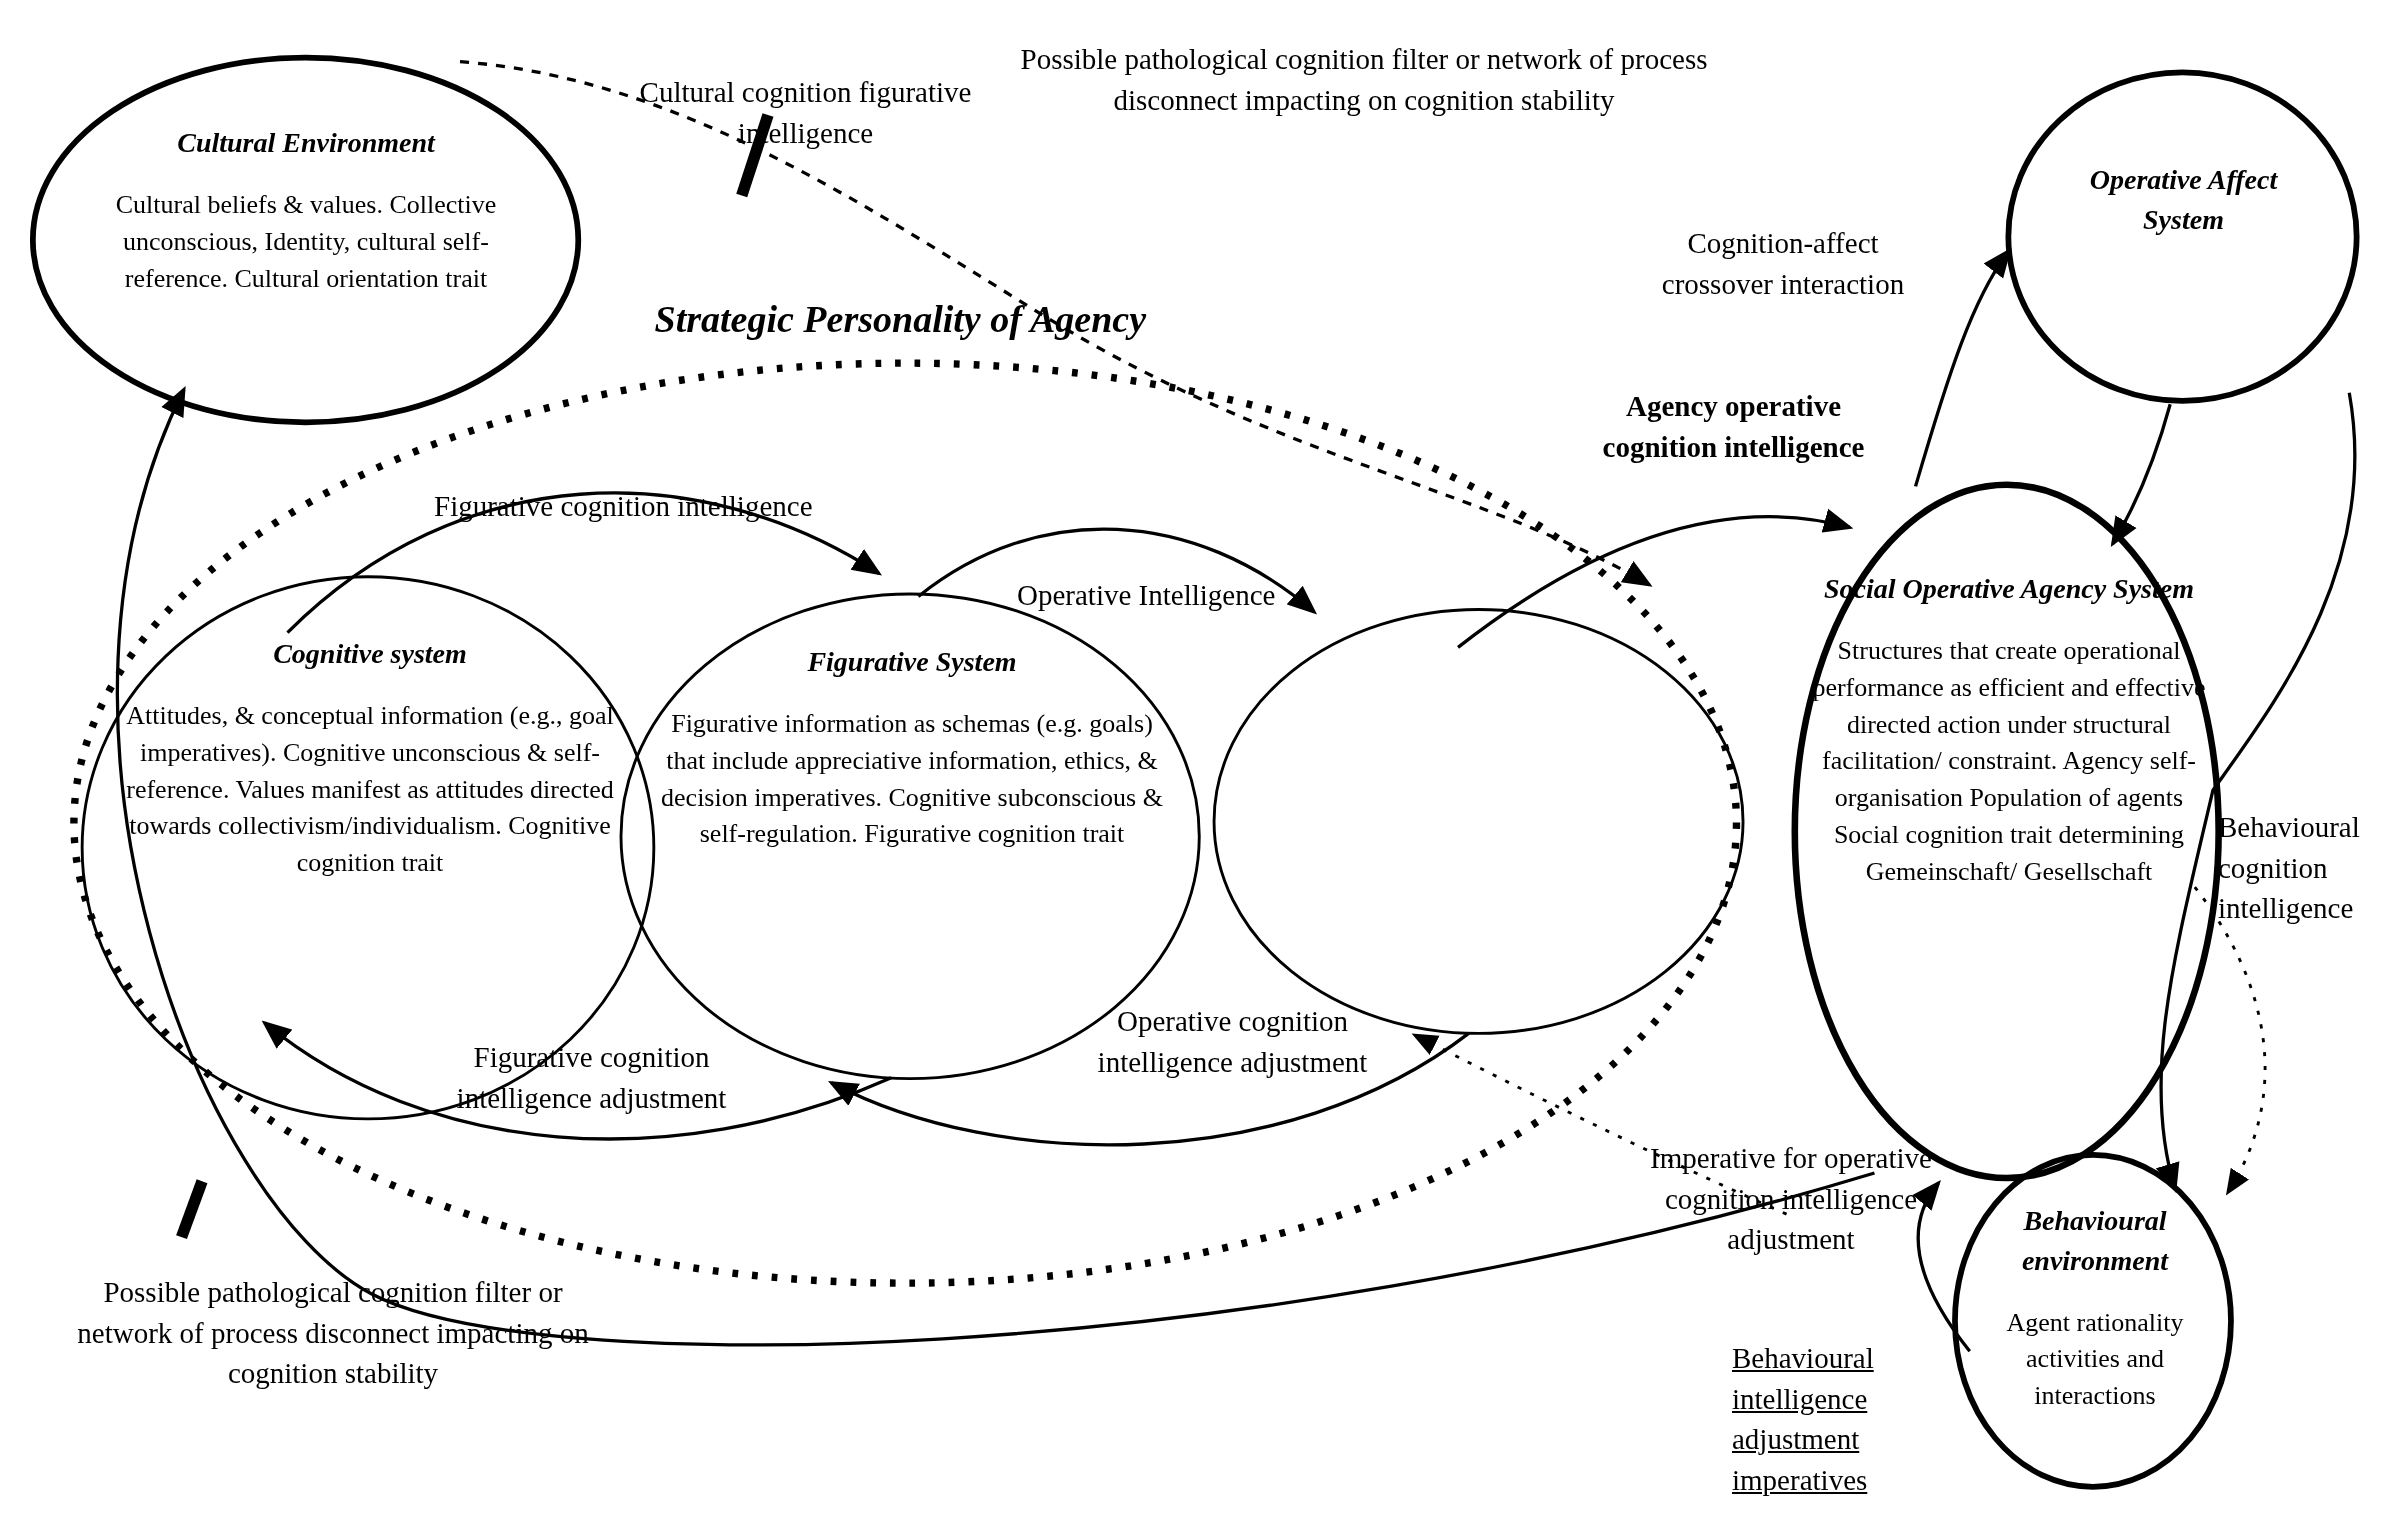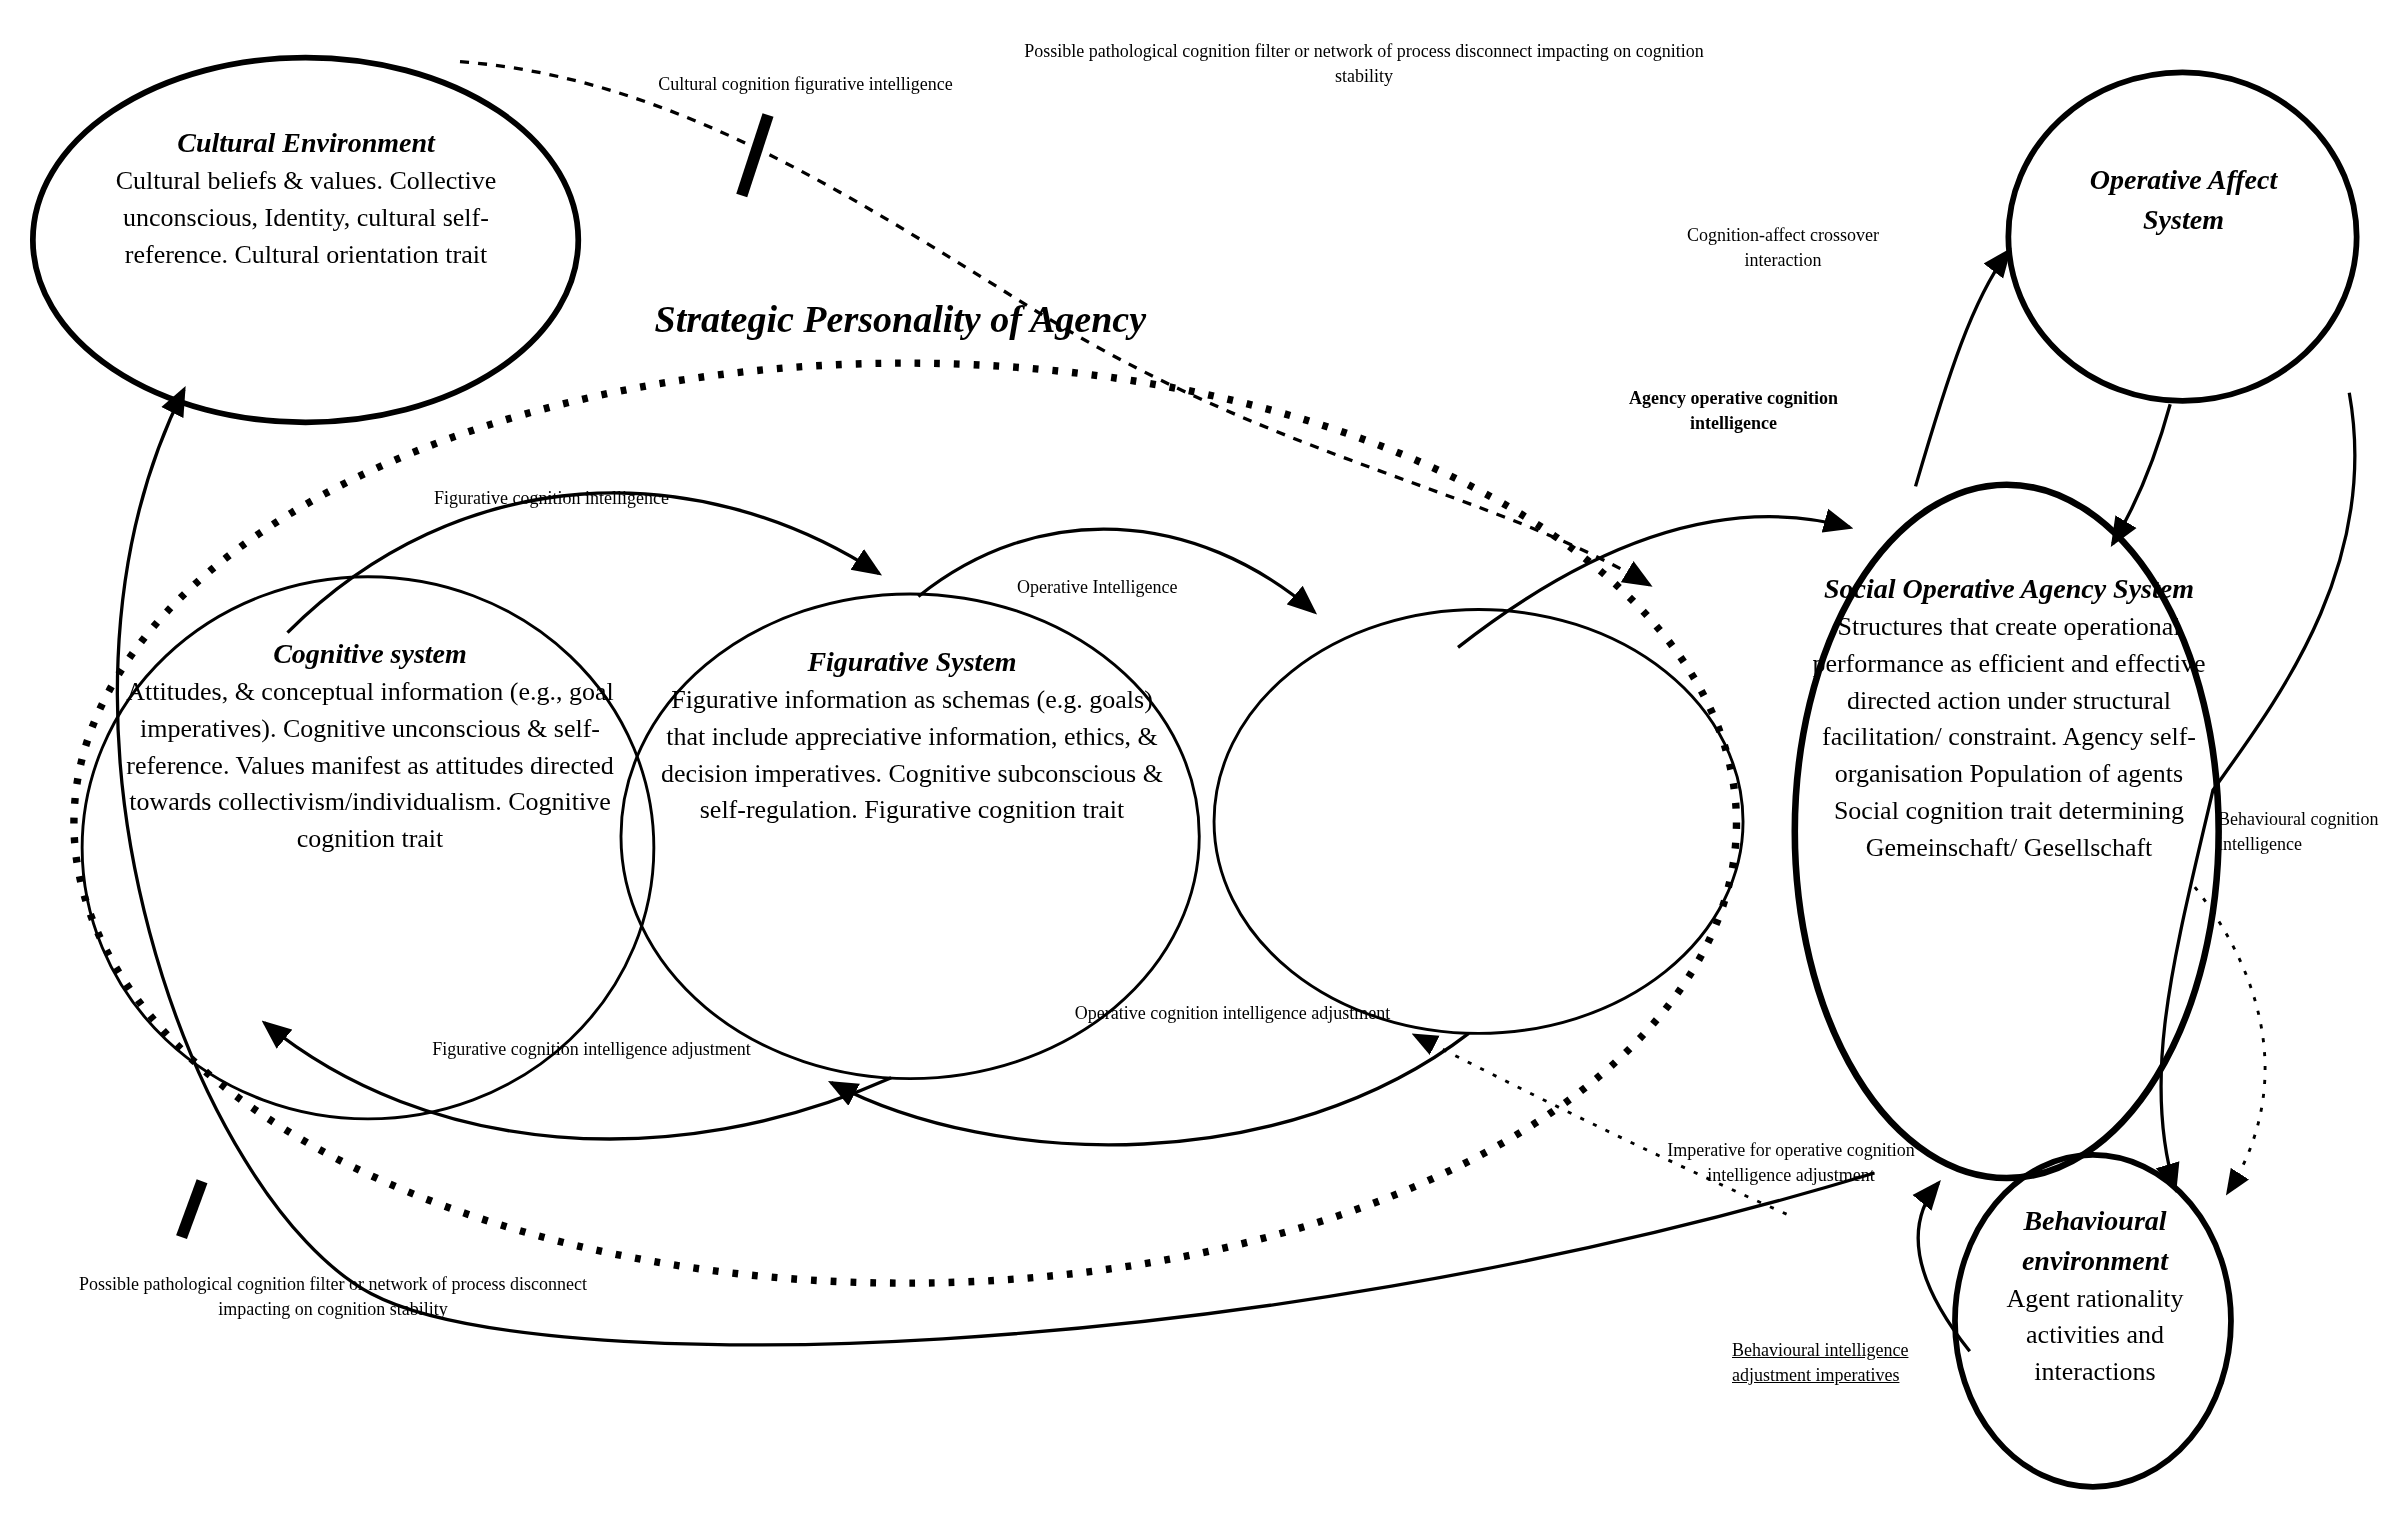--- a/index.html
+++ b/index.html
@@ -18,24 +18,24 @@
     text-align:center;
     line-height:1.42;
     font-size:26px;
   }
   .node-title{
     font-weight:bold;
     font-style:italic;
     font-size:28px;
     display:block;
   }
-  .node-body{display:block;}
+  .node-body{display:block;margin-top:24px;}
   .lbl{
     position:absolute;
-    font-size:18px;
+    font-size:29px;
     line-height:1.4;
     text-align:center;
   }
   .lbl-left{text-align:left;}
   .big-title{
     font-size:38px;
     font-weight:bold;
     font-style:italic;
     text-align:right;
     line-height:1.2;

